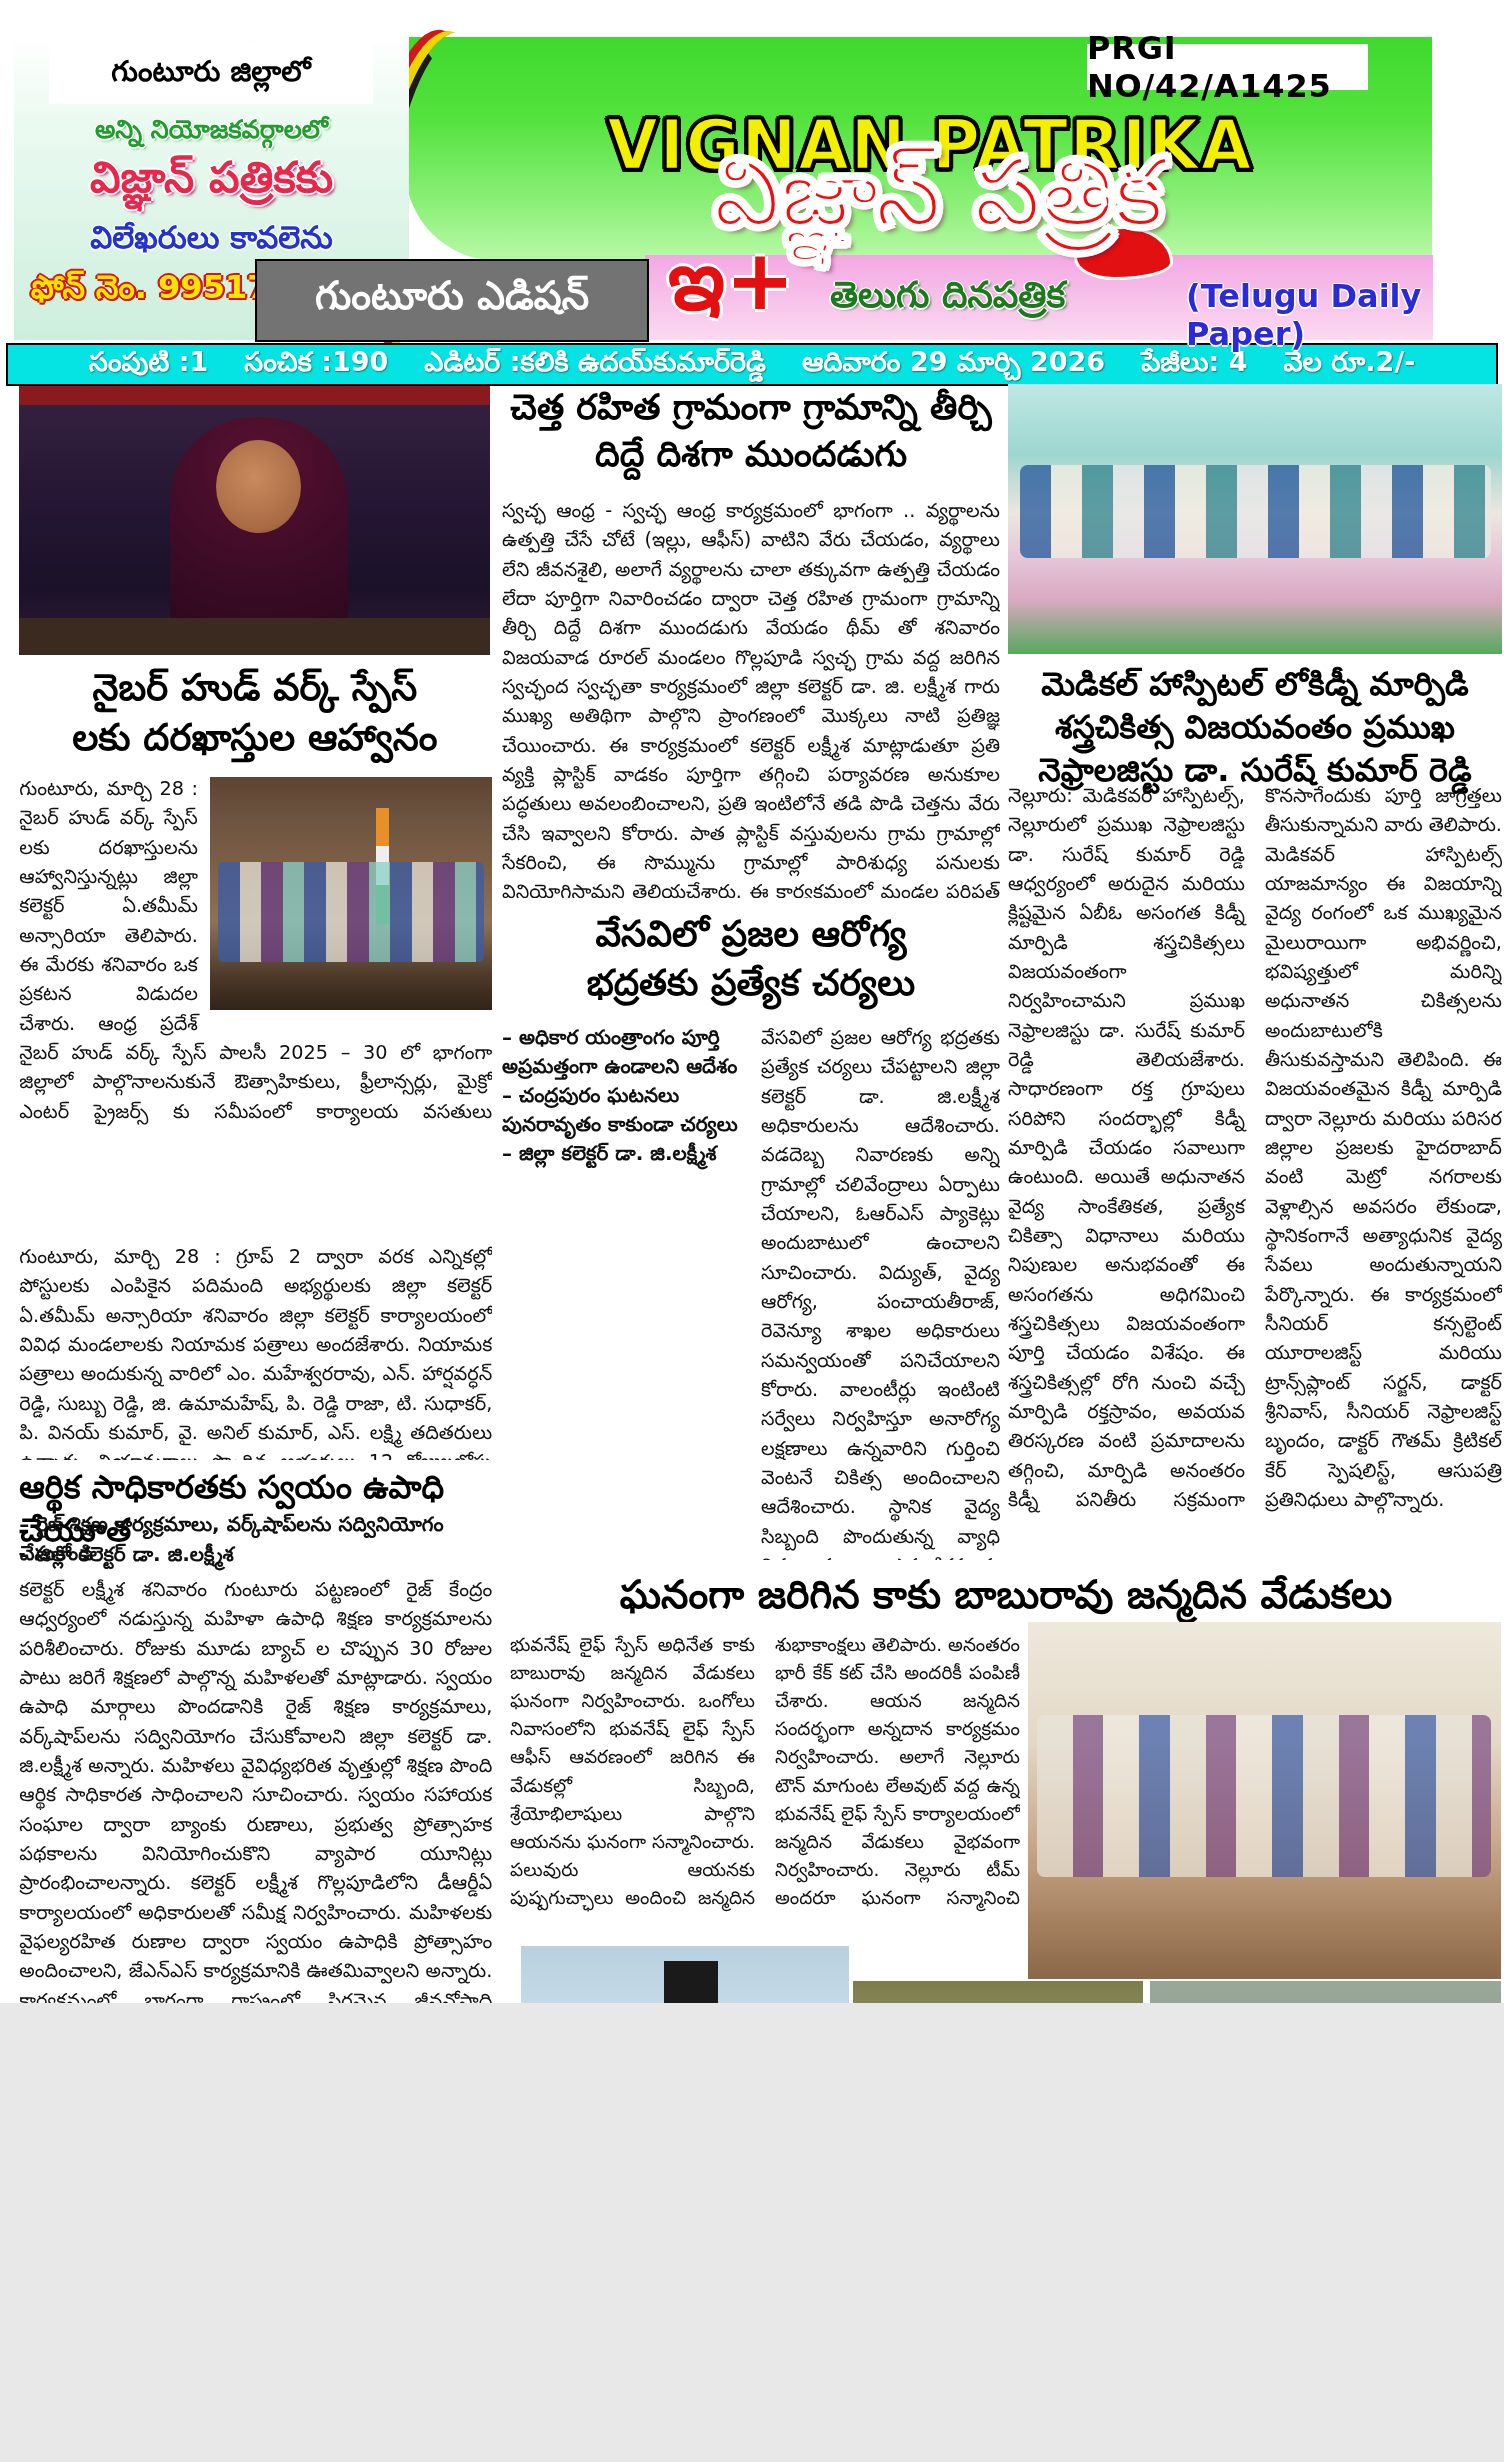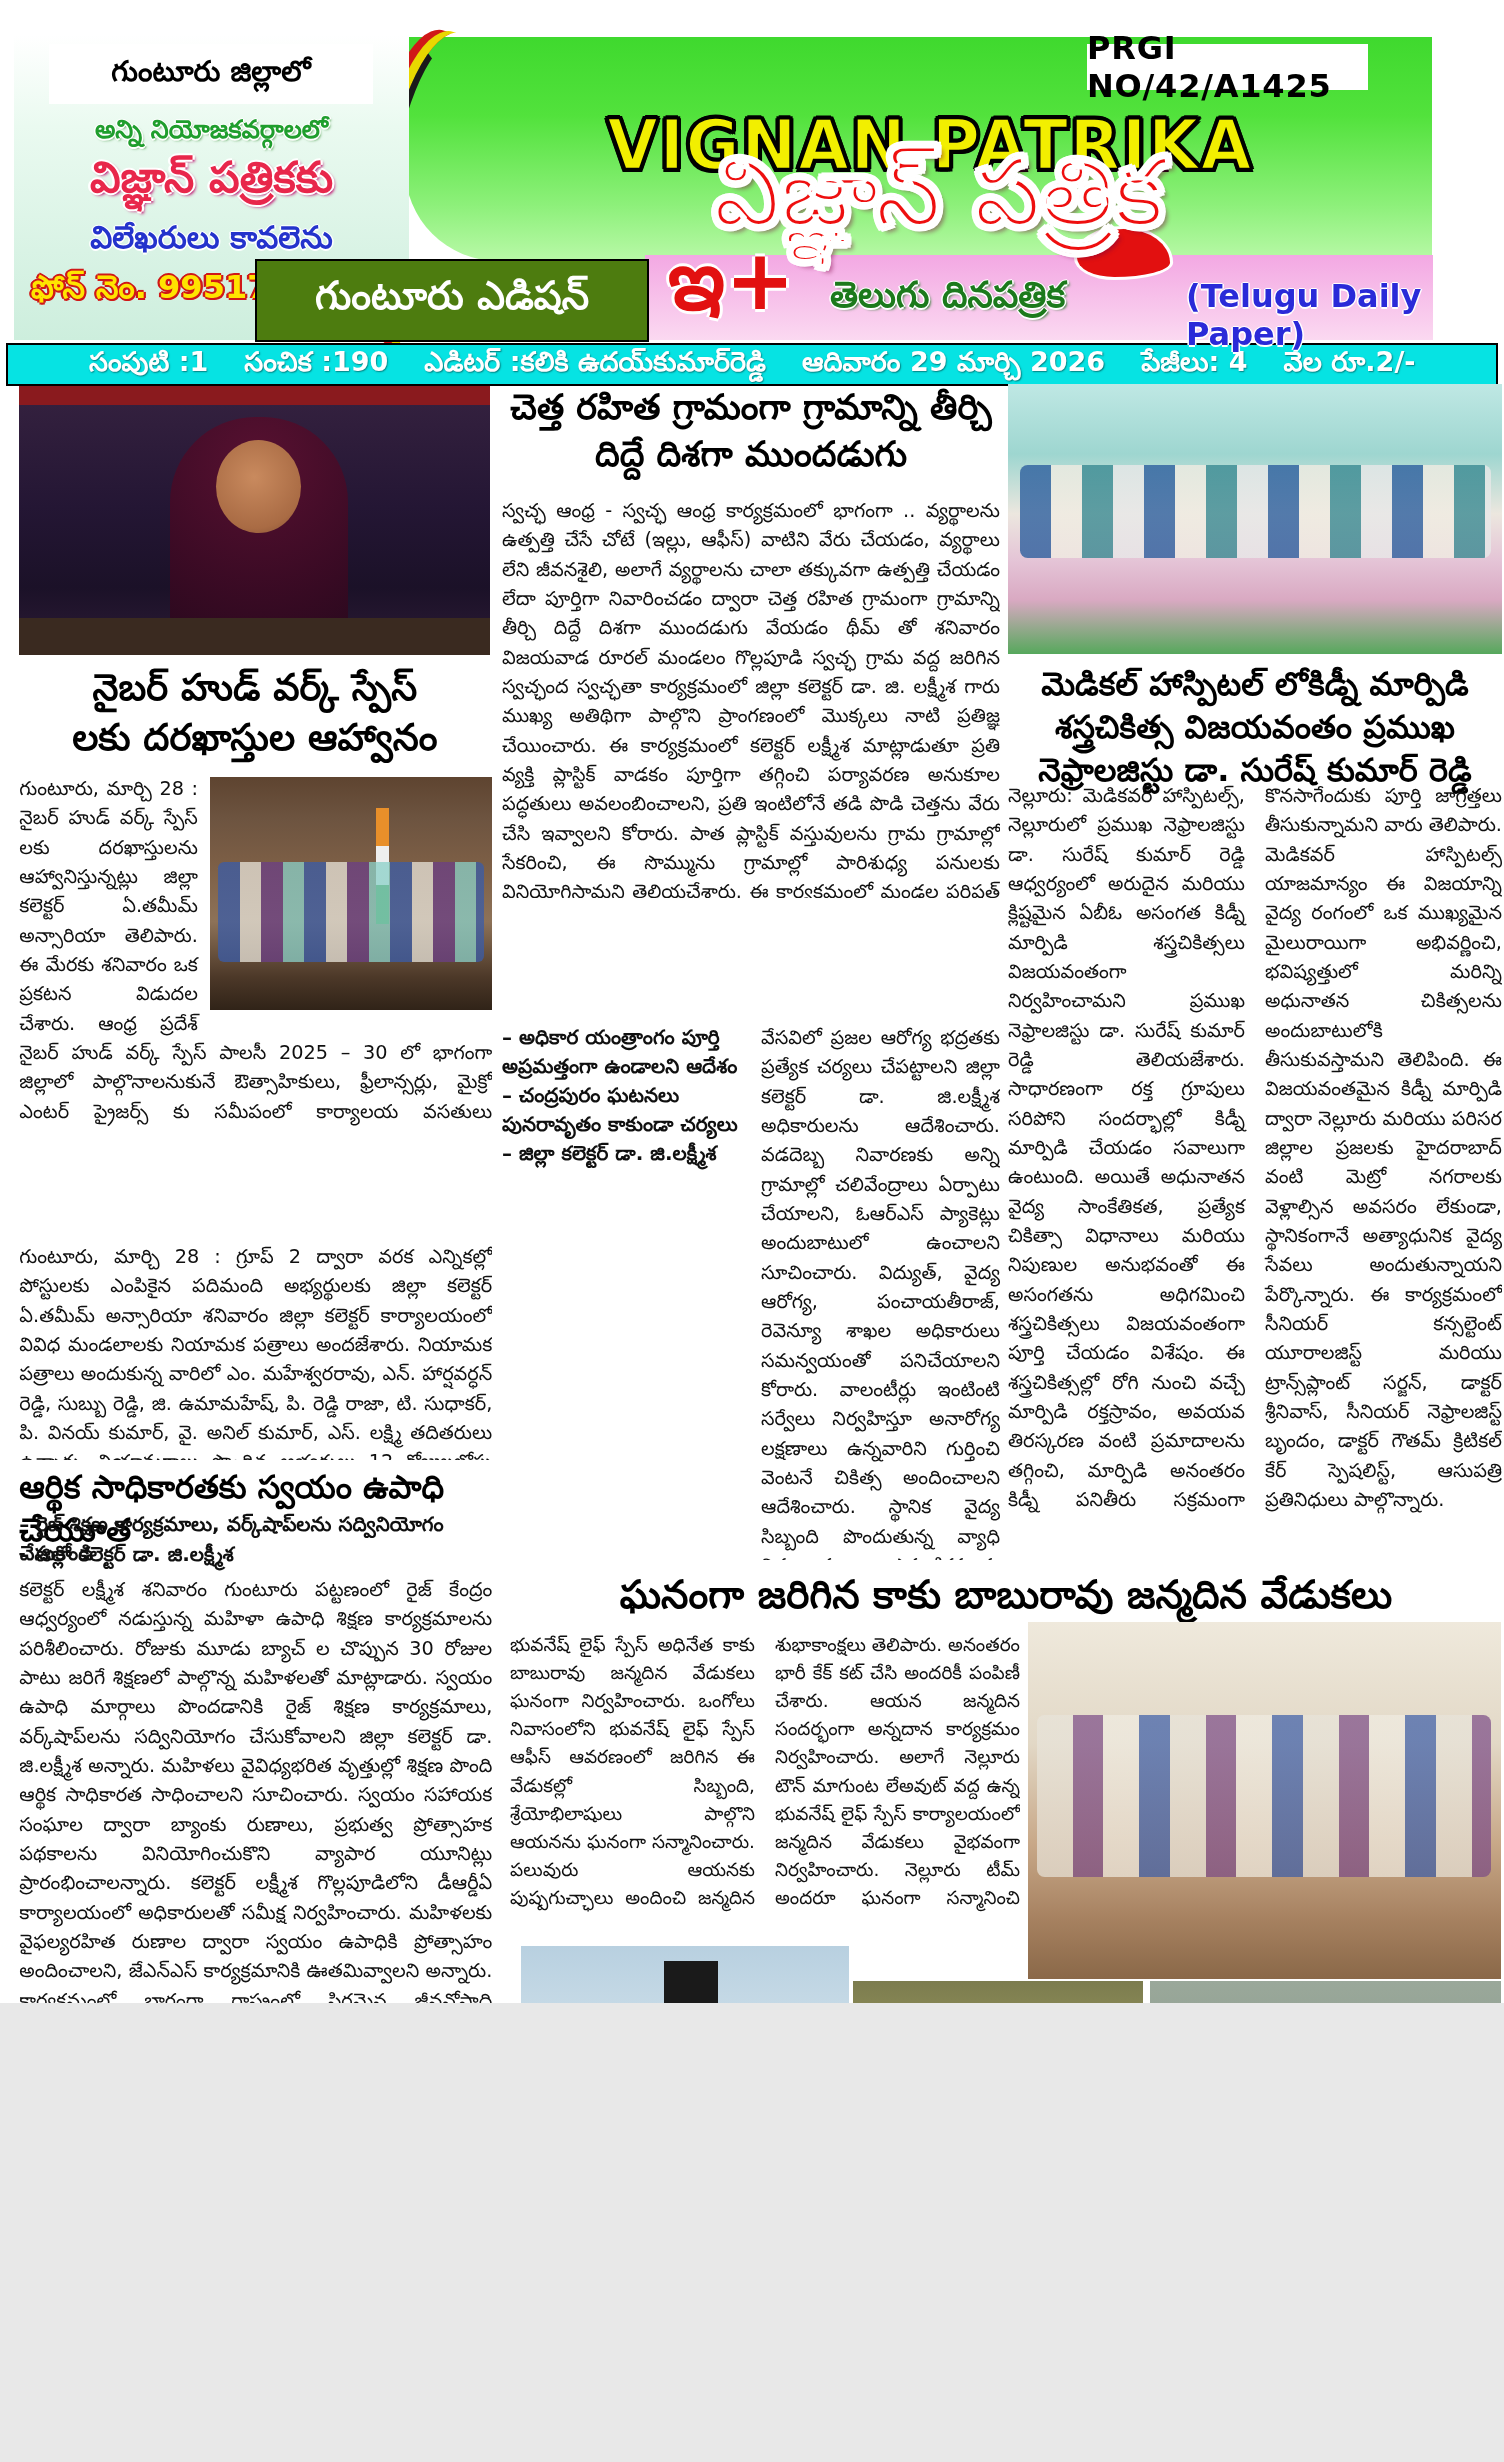--- a/index.html
+++ b/index.html
@@ -38,21 +38,21 @@
   .promo-l2{position:absolute;left:0;top:117px;width:100%;text-align:center;
     font-size:43px;font-weight:bold;color:#e8274b;
     text-shadow:2.3px 0 #fff,-2.3px 0 #fff,0 2.3px #fff,0 -2.3px #fff,2.3px 2.3px 3.1px #b06;}
   .promo-l3{position:absolute;left:0;top:184px;width:100%;text-align:center;
     font-size:31px;font-weight:bold;color:#2433cc;
     text-shadow:1.5px 0 #fff,-1.5px 0 #fff,0 1.5px #fff,0 -1.5px #fff;}
   .promo-phone{position:absolute;left:0;top:233px;width:100%;text-align:center;
     font-size:32px;font-weight:bold;color:#ffe400;
     text-shadow:2.3px 0 #d01818,-2.3px 0 #d01818,0 2.3px #d01818,0 -2.3px #d01818,1.5px 1.5px #d01818,-1.5px -1.5px #d01818;}
 
-  .edition{left:255px;top:259px;width:390px;height:79px;background:#4d7c0f;border:2.3px solid #000;
+  .edition{left:255px;top:259px;width:390px;height:79px;background:#737373;border:2.3px solid #000;
     display:flex;align-items:center;justify-content:center;z-index:5;
     font-size:39px;font-weight:bold;color:#fff;}
   .pinkband{left:645px;top:255px;width:788px;height:85px;
     background:linear-gradient(180deg,#f3a8e3 0%,#fbd9f1 100%);z-index:4;}
   .logo-glyph{position:absolute;left:23px;top:-23px;font-size:83px;font-weight:bold;color:#e21010;
     text-shadow:3.1px 0 #fff,-3.1px 0 #fff,0 3.1px #fff,0 -3.1px #fff;}
   .daily-te{position:absolute;left:185px;top:18.5px;font-size:36px;font-weight:bold;color:#1c7a1c;
     text-shadow:1.5px 0 #fff,-1.5px 0 #fff,0 1.5px #fff,0 -1.5px #fff,2.3px 2.3px 2.3px #585;}
   .logo-accent{position:absolute;left:432px;top:-26px;width:93px;height:48px;background:#e21010;
     border-radius:50% 50% 60% 40%/60% 70% 30% 40%;box-shadow:0 0 0 3.1px #fff;}
@@ -191,20 +191,22 @@
 
   <div class="abs photo p5">
     <div class="posters"></div>
   </div>
 
   <div class="abs hl" style="left:502px;top:384px;width:498px;font-size:35px;">చెత్త రహిత గ్రామంగా గ్రామాన్ని తీర్చి
 దిద్దే దిశగా ముందడుగు</div>
 
   <div class="abs body-txt" style="left:502px;top:496px;width:498px;height:402px;">స్వచ్ఛ ఆంధ్ర - స్వచ్ఛ ఆంధ్ర కార్యక్రమంలో భాగంగా .. వ్యర్థాలను ఉత్పత్తి చేసే చోటే (ఇల్లు, ఆఫీస్) వాటిని వేరు చేయడం, వ్యర్థాలు లేని జీవనశైలి, అలాగే వ్యర్థాలను చాలా తక్కువగా ఉత్పత్తి చేయడం లేదా పూర్తిగా నివారించడం ద్వారా చెత్త రహిత గ్రామంగా గ్రామాన్ని తీర్చి దిద్దే దిశగా ముందడుగు వేయడం థీమ్ తో శనివారం విజయవాడ రూరల్ మండలం గొల్లపూడి స్వచ్ఛ గ్రామ వద్ద జరిగిన స్వచ్ఛంద స్వచ్ఛతా కార్యక్రమంలో జిల్లా కలెక్టర్ డా. జి. లక్ష్మీశ గారు ముఖ్య అతిథిగా పాల్గొని ప్రాంగణంలో మొక్కలు నాటి ప్రతిజ్ఞ చేయించారు. ఈ కార్యక్రమంలో కలెక్టర్ లక్ష్మీశ మాట్లాడుతూ ప్రతి వ్యక్తి ప్లాస్టిక్ వాడకం పూర్తిగా తగ్గించి పర్యావరణ అనుకూల పద్ధతులు అవలంబించాలని, ప్రతి ఇంటిలోనే తడి పొడి చెత్తను వేరు చేసి ఇవ్వాలని కోరారు. పాత ప్లాస్టిక్ వస్తువులను గ్రామ గ్రామాల్లో సేకరించి, ఈ సొమ్మును గ్రామాల్లో పారిశుధ్య పనులకు వినియోగిస్తామని తెలియచేశారు. ఈ కార్యక్రమంలో మండల పరిషత్ అధికారులు క. పార్థసారధి, డిప్యూటీ ఎంపీడీవో మన్నే దుర్గవరప్రసాద్, గ్రామ పెద్దలు బొమ్మసాని సుబ్బారావు, నూతులపాటి వేంకటేశ్వరరావు, నూతులపాటి బాలకోటేశ్వరరావు తదితరులు పాల్గొన్నారు.</div>
 
+  <div class="abs hl" style="left:502px;top:910px;width:498px;font-size:36px;">వేసవిలో ప్రజల ఆరోగ్య
+భద్రతకు ప్రత్యేక చర్యలు</div>
 
   <div class="abs" style="left:502px;top:1023px;width:498px;height:537px;overflow:hidden;">
     <div class="cols2" style="height:537px;">
       <div class="bullet">– అధికార యంత్రాంగం పూర్తి అప్రమత్తంగా ఉండాలని ఆదేశం</div>
       <div class="bullet">– చంద్రపురం ఘటనలు పునరావృతం కాకుండా చర్యలు</div>
       <div class="bullet" style="margin-bottom:7.7px;">– జిల్లా కలెక్టర్ డా. జి.లక్ష్మీశ</div>
       <div class="body-txt">వేసవిలో ప్రజల ఆరోగ్య భద్రతకు ప్రత్యేక చర్యలు చేపట్టాలని జిల్లా కలెక్టర్ డా. జి.లక్ష్మీశ అధికారులను ఆదేశించారు. వడదెబ్బ నివారణకు అన్ని గ్రామాల్లో చలివేంద్రాలు ఏర్పాటు చేయాలని, ఓఆర్ఎస్ ప్యాకెట్లు అందుబాటులో ఉంచాలని సూచించారు. విద్యుత్, వైద్య ఆరోగ్య, పంచాయతీరాజ్, రెవెన్యూ శాఖల అధికారులు సమన్వయంతో పనిచేయాలని కోరారు. వాలంటీర్లు ఇంటింటి సర్వేలు నిర్వహిస్తూ అనారోగ్య లక్షణాలు ఉన్నవారిని గుర్తించి వెంటనే చికిత్స అందించాలని ఆదేశించారు. స్థానిక వైద్య సిబ్బంది పొందుతున్న వ్యాధి వివరాలను ఎప్పటికప్పుడు తెలియజేయాలని అన్నారు. మంచి నీటి సరఫరాకు ఇబ్బంది లేకుండా చూడాలని, నీటి నమూనాలను పరీక్షలకు పంపించాలని తెలిపారు. గ్రామంలో పారిశుధ్య నిర్వహణపై ప్రత్యేక దృష్టి సారించాలని, దోమల నివారణ చర్యలు చేపట్టాలని ఆదేశించారు. ప్రజలు తమ ఆరోగ్యంపై అప్రమత్తంగా ఉండాలని, అవసరమైతే సమీప ఆరోగ్య కేంద్రాలను సంప్రదించాలని సూచించారు.</div>
     </div>
   </div>
 

